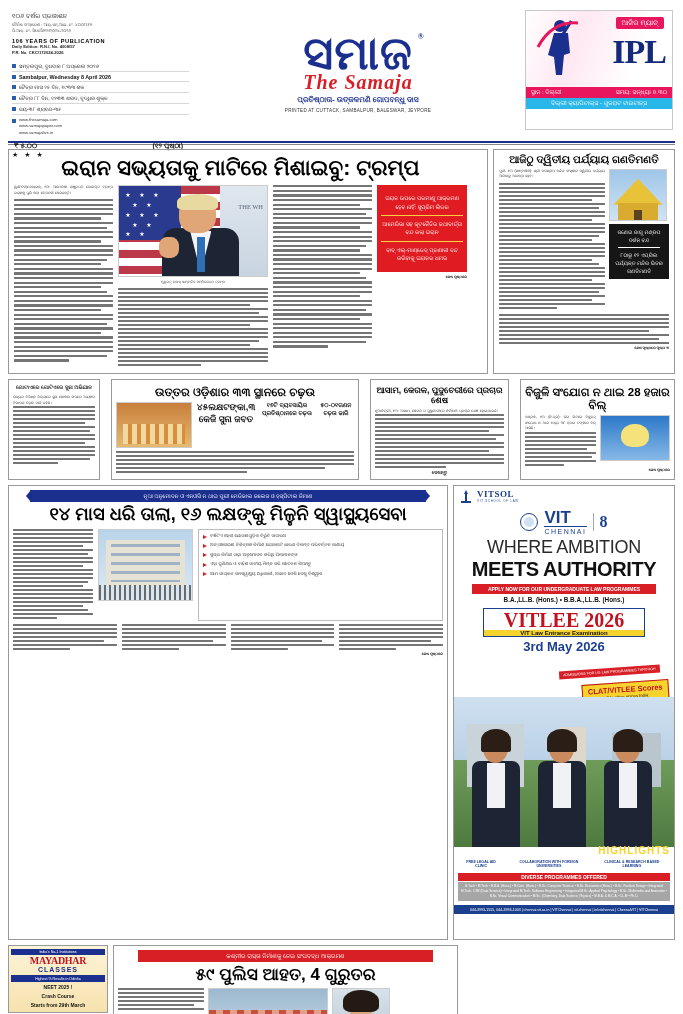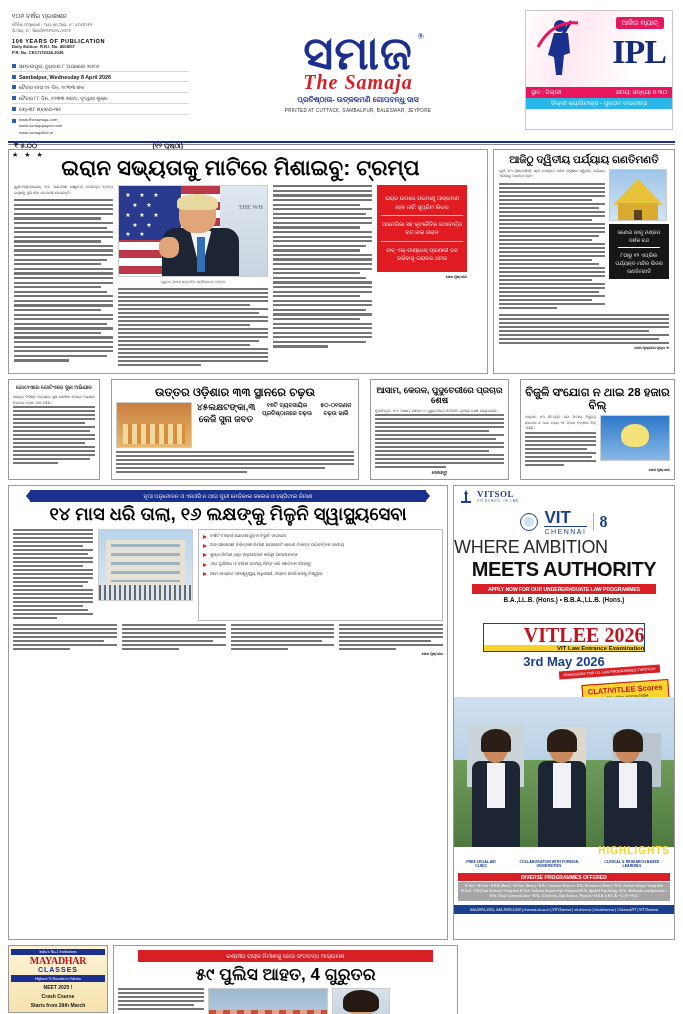--- a/index.html
+++ b/index.html
@@ -148,25 +148,25 @@
   .bullet .tri { width:0;height:0;border-left:4px solid #d81f26;border-top:2.6px solid transparent;border-bottom:2.6px solid transparent; margin-top:1.5px; flex:0 0 4px;}
 
   
   .vit-ad { flex:1; border:1px solid #999; background:#fff; position:relative; overflow:hidden;}
   .vit-head { display:flex; align-items:center; justify-content:center; gap:6px; padding:5px 4px 2px;}
   .vit-seal { width:18px; height:18px; border-radius:50%; background:#fff; border:1.5px solid #1b3f8f; position:relative;}
   .vit-seal:after{content:""; position:absolute; inset:3px; border-radius:50%; background:#cfe0f2;}
   .vit-name { font-size:17px; font-weight:bold; color:#1b3f8f; font-family:Liberation Sans, sans-serif; line-height:.9;}
   .vit-city { font-size:7px; letter-spacing:1.5px; color:#1b3f8f; text-align:center; border-top:1px solid #1b3f8f; padding-top:1px;}
   .vit-15 { font-size:16px; font-weight:bold; color:#1b3f8f; font-family:"Liberation Serif",serif; border-left:1px solid #9ab; padding-left:6px;}
-  .vit-slog1 { font-size:18px; text-align:left; color:#2a2a2a; letter-spacing:-.3px; font-family:"Liberation Sans",sans-serif;}
+  .vit-slog1 { font-size:18px; text-align:center; color:#2a2a2a; letter-spacing:-.3px; font-family:"Liberation Sans",sans-serif;}
   .vit-slog2 { font-size:20px; text-align:center; color:#111; font-weight:bold; letter-spacing:-.4px;}
   .vit-apply { background:#d81f26; color:#fff; font-size:5px; font-weight:bold; text-align:center; padding:2px 4px; margin:3px auto 0; width:84%;}
   .vit-progs { font-size:6.4px; font-weight:bold; text-align:center; color:#111; margin-top:2px;}
-  .vitlee-box { border:1.5px solid #1b3f8f; width:74%; margin:20px auto 0; text-align:right; padding:1px 0 0;}
+  .vitlee-box { border:1.5px solid #1b3f8f; width:74%; margin:5px auto 0; text-align:center; padding:1px 0 0;}
   .vitlee-t { font-size:20px; font-weight:bold; color:#c1121f; font-family:"Liberation Serif",serif; line-height:1;}
   .vitlee-s { background:#f6d32d; font-size:6px; font-weight:bold; color:#111;}
   .vit-date { font-size:13px; font-weight:bold; color:#1b3f8f; text-align:center; margin-top:2px;}
   .clat-badge { position:absolute; right:5px; top:196px; background:#f6d32d; border:1px solid #c1121f; padding:2px 5px; transform:rotate(-4deg);}
   .clat-t { font-size:7.5px; font-weight:bold; color:#c1121f;}
   .clat-s { font-size:4.2px; color:#222;}
   .clat-top { position:absolute; right:14px; top:182px; background:#d81f26; color:#fff; font-size:3.6px; padding:1.5px 4px; transform:rotate(-4deg); text-align:center; line-height:1.3;}
   .lastdate { position:absolute; right:6px; top:234px; width:38px; height:38px; border-radius:50%; background:#d81f26; color:#fff; text-align:center; font-size:4.4px; font-weight:bold; padding-top:4px; line-height:1.2;}
   .lastdate b{ display:block; font-size:11px; line-height:1;}
   .vit-photo { position:absolute; left:0; right:0; bottom:92px; height:150px; background:linear-gradient(#cfe0f0,#9fbdd8); overflow:hidden;}

